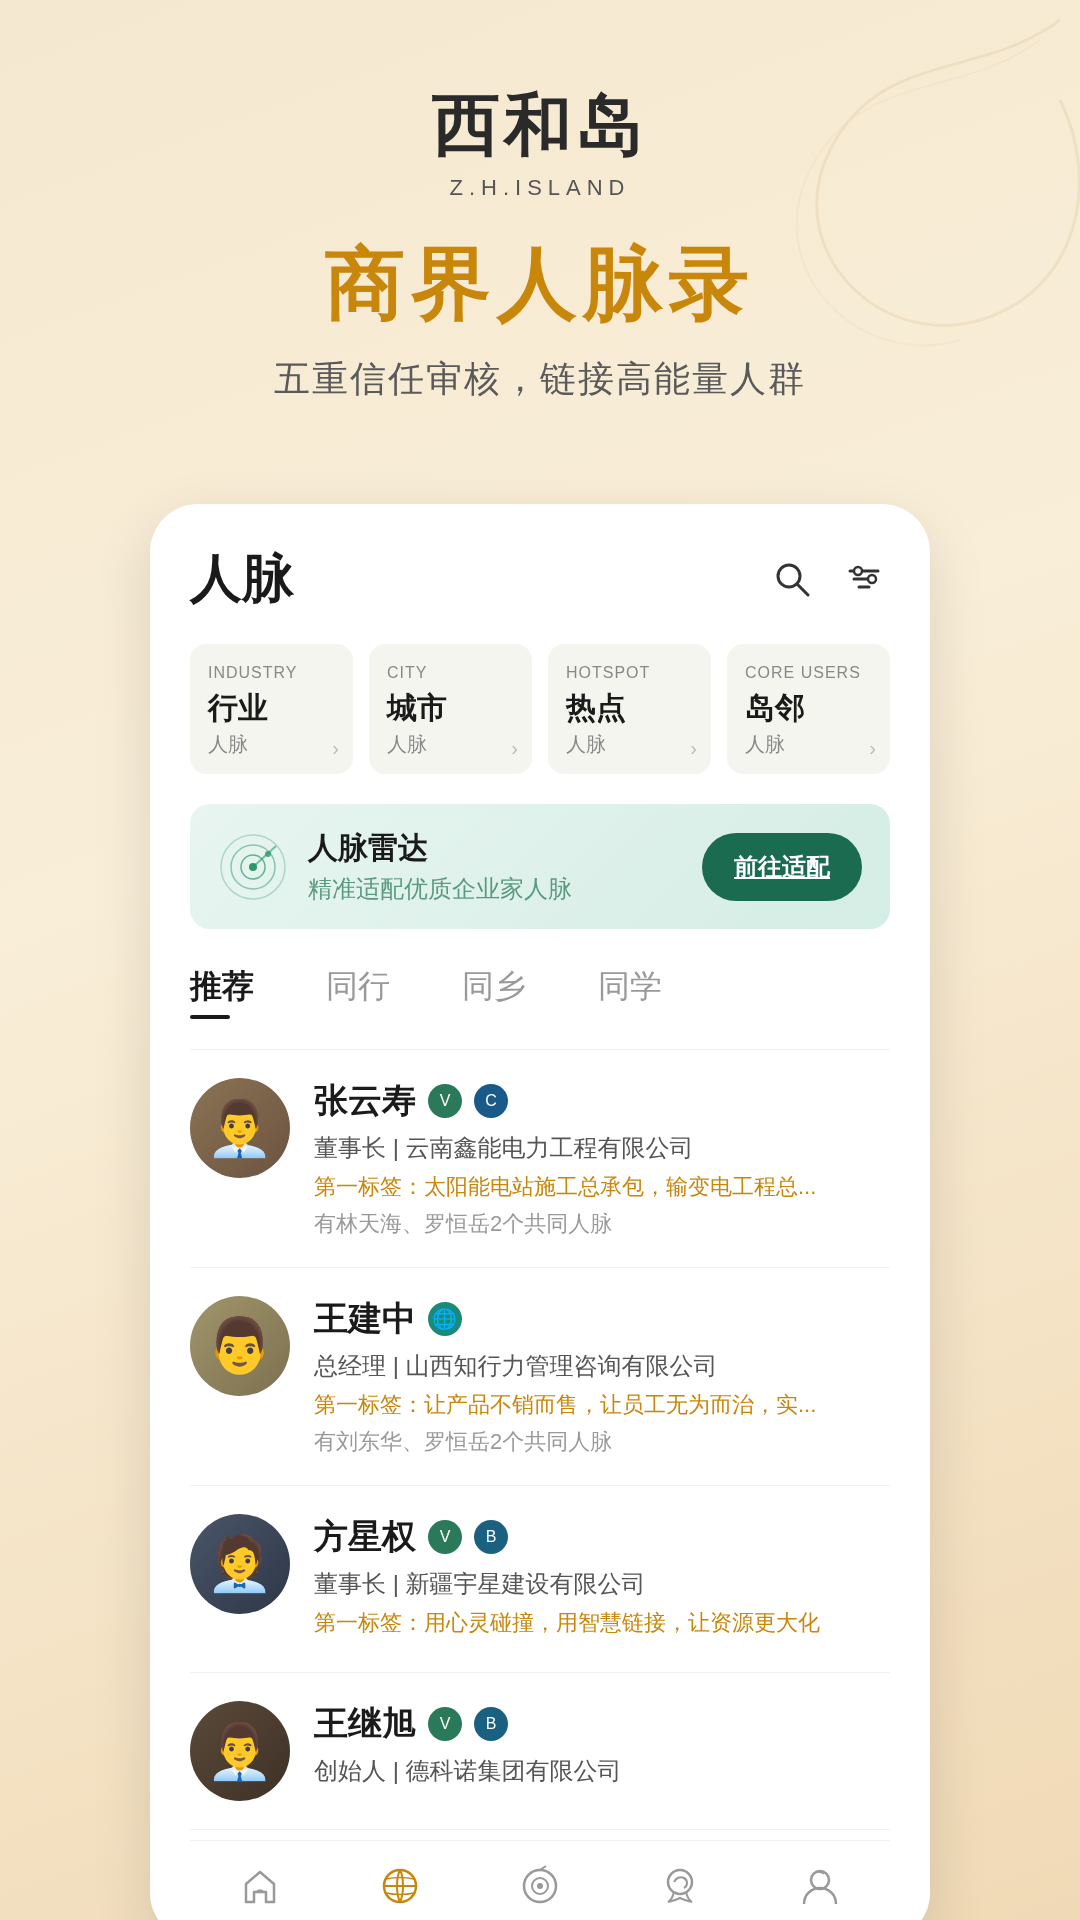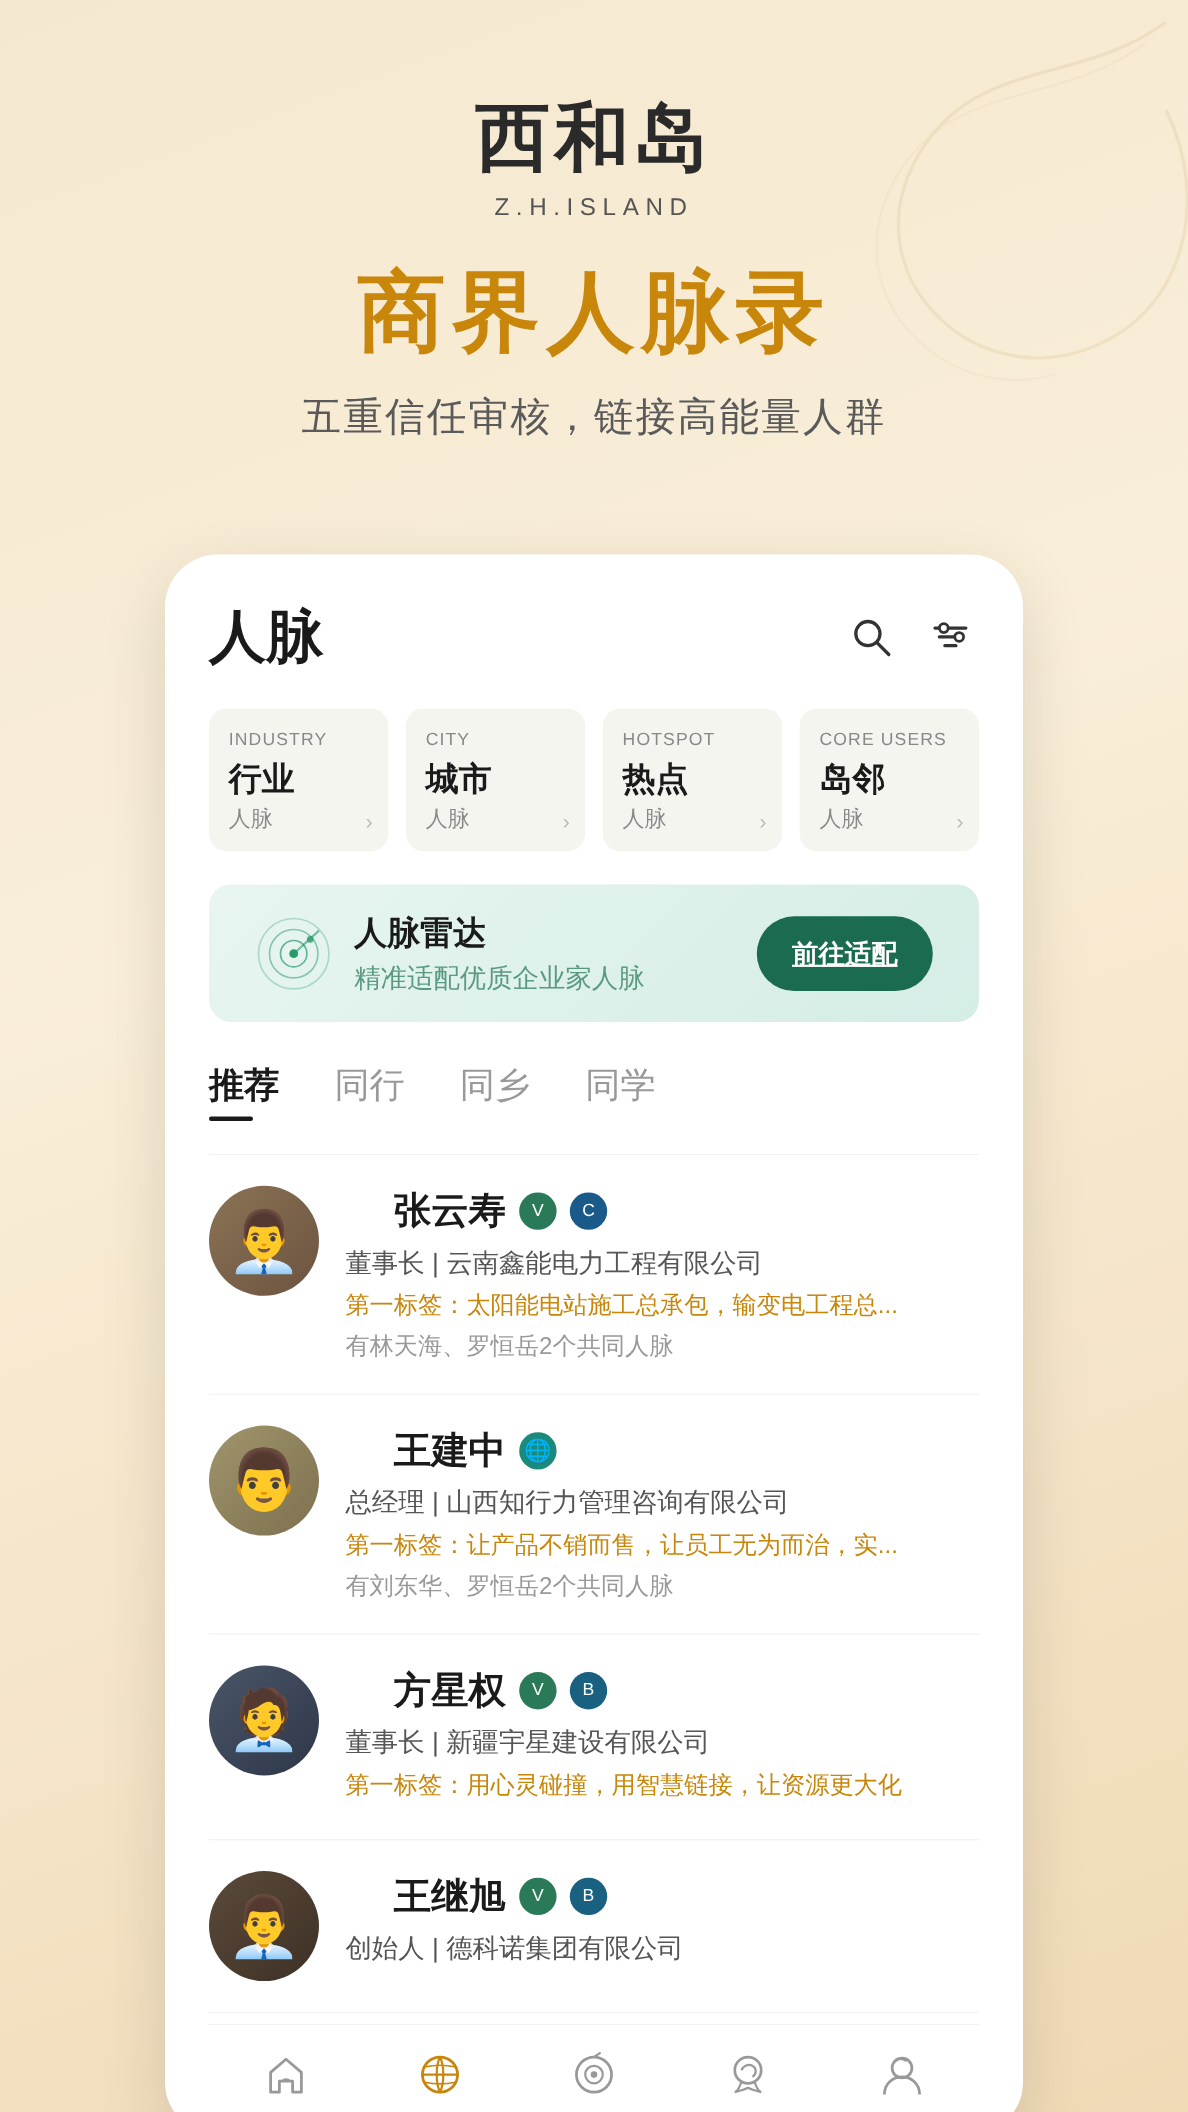--- a/index.html
+++ b/index.html
@@ -143,21 +143,21 @@
       bottom: 14px;
       right: 14px;
       color: #bbb;
       font-size: 20px;
     }
 
     
     .radar-banner {
       background: linear-gradient(135deg, #e8f5f0 0%, #d4ede5 100%);
       border-radius: 20px;
-      padding: 24px 42px;
+      padding: 24px 28px;
       display: flex;
       align-items: center;
       justify-content: space-between;
       margin-bottom: 36px;
       margin-top: 23px;
     }
 
     .radar-left {
       display: flex;
       align-items: center;
@@ -186,21 +186,21 @@
       font-size: 24px;
       font-weight: 600;
       cursor: pointer;
       white-space: nowrap;
       text-decoration: underline;
     }
 
     
     .tabs-row {
       display: flex;
-      gap: 50px;
+      gap: 72px;
       margin-bottom: 30px;
       align-items: center;
     }
 
     .tab-item {
       font-size: 32px;
       color: #999;
       cursor: pointer;
       padding-bottom: 10px;
     }
@@ -258,21 +258,20 @@
       display: flex;
       align-items: center;
       gap: 12px;
       margin-bottom: 8px;
     }
 
     .person-name {
       font-size: 34px;
       font-weight: 700;
       color: #1a1a1a;
-      margin-left: 44px;
     }
 
     .badge {
       width: 34px;
       height: 34px;
       border-radius: 50%;
       display: inline-flex;
       align-items: center;
       justify-content: center;
       font-size: 16px;

